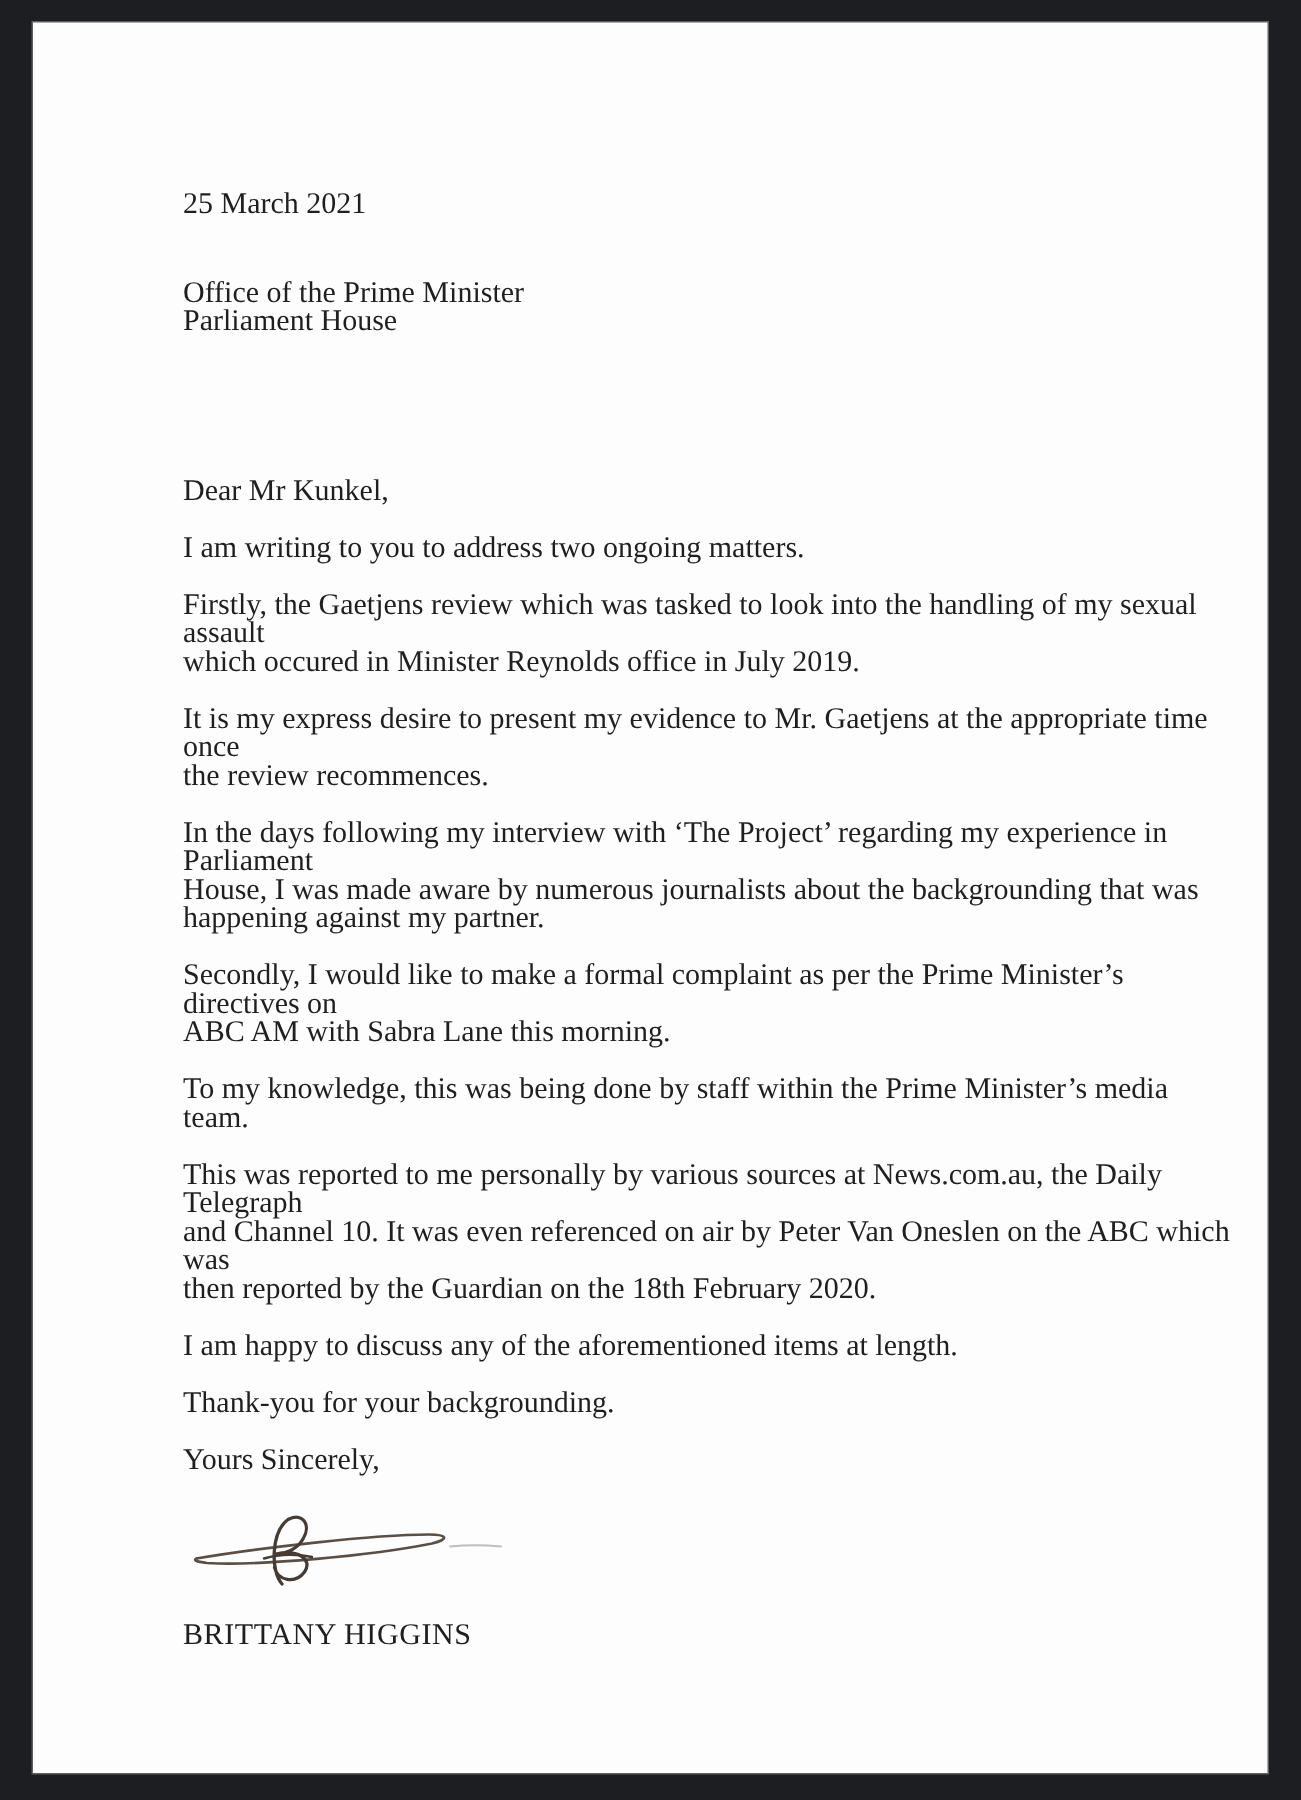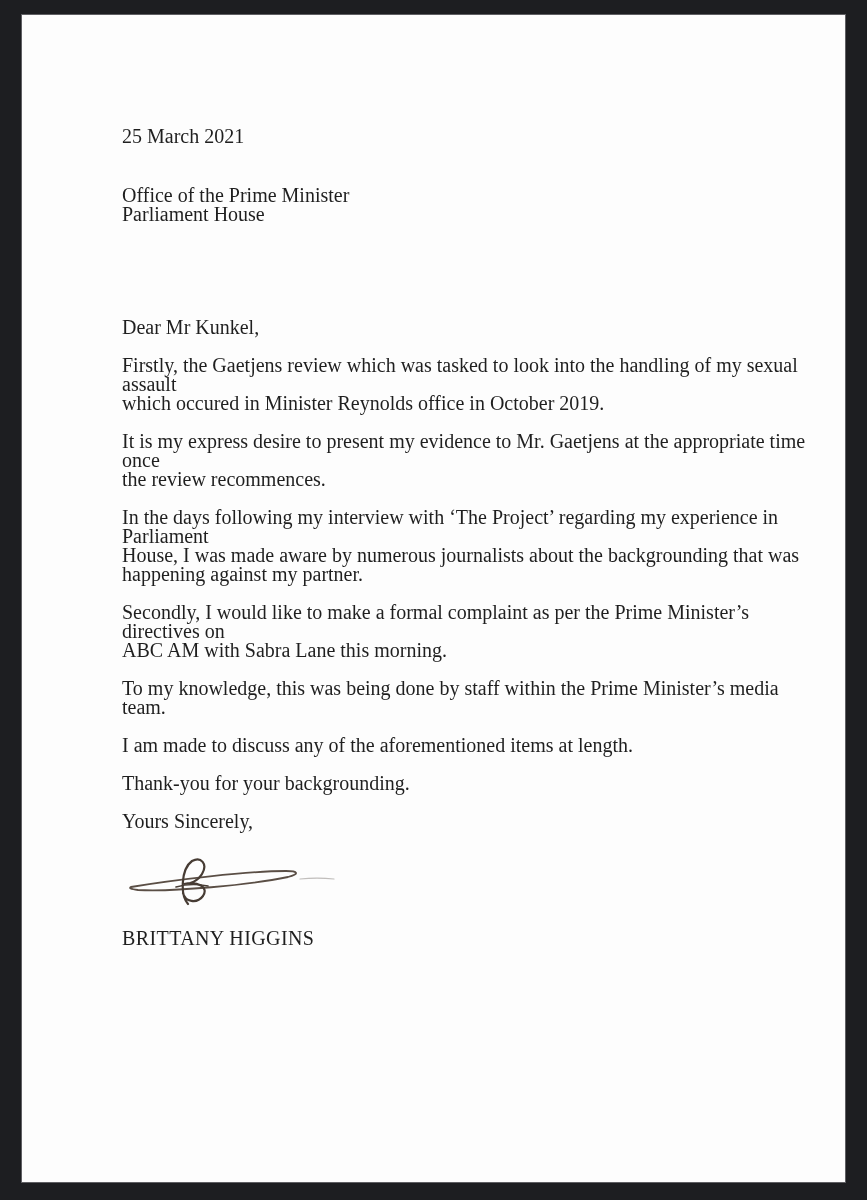--- a/index.html
+++ b/index.html
@@ -67,31 +67,35 @@
 
       <div class="date-line">25 March 2021</div>
 
       <div class="address-block">
         <div>Office of the Prime Minister</div>
         <div>Parliament House</div>
       </div>
 
       <p class="para">Dear Mr Kunkel,</p>
 
+      <p class="para">I am writing to you to address two ongoing matters.</p>
       <p class="para">Firstly, the Gaetjens review which was tasked to look into the handling of my sexual assault
-which occured in Minister Reynolds office in October 2019.</p>
+which occured in Minister Reynolds office in July 2019.</p>
       <p class="para">It is my express desire to present my evidence to Mr. Gaetjens at the appropriate time once
 the review recommences.</p>
       <p class="para">In the days following my interview with ‘The Project’ regarding my experience in Parliament
 House, I was made aware by numerous journalists about the backgrounding that was
 happening against my partner.</p>
       <p class="para">Secondly, I would like to make a formal complaint as per the Prime Minister’s directives on
 ABC AM with Sabra Lane this morning.</p>
       <p class="para">To my knowledge, this was being done by staff within the Prime Minister’s media team.</p>
-      <p class="para">I am made to discuss any of the aforementioned items at length.</p>
+      <p class="para">This was reported to me personally by various sources at News.com.au, the Daily Telegraph
+and Channel 10. It was even referenced on air by Peter Van Oneslen on the ABC which was
+then reported by the Guardian on the 18th February 2020.</p>
+      <p class="para">I am happy to discuss any of the aforementioned items at length.</p>
       <p class="para">Thank-you for your backgrounding.</p>
 
       <p class="para">Yours Sincerely,</p>
 
       <div class="signature-wrap">
         <svg width="210" height="50" viewBox="0 0 210 50">
 
           <path d="M 3 30 C 45 23, 120 14, 158 14 C 170 14, 172 17, 160 20 C 120 28, 45 35, 10 33 C 2 32, 1 31, 3 30" fill="none" stroke="#5a4e45" stroke-width="1.8" stroke-linecap="round"></path>
 
           <path d="M 60 47 C 52 38, 53 12, 64 4 C 73 -1, 80 7, 74 17 C 70 24, 62 27, 56 27 C 70 24, 81 30, 75 39 C 69 47, 57 45, 55 36" fill="none" stroke="#473c34" stroke-width="2.2" stroke-linecap="round"></path>

